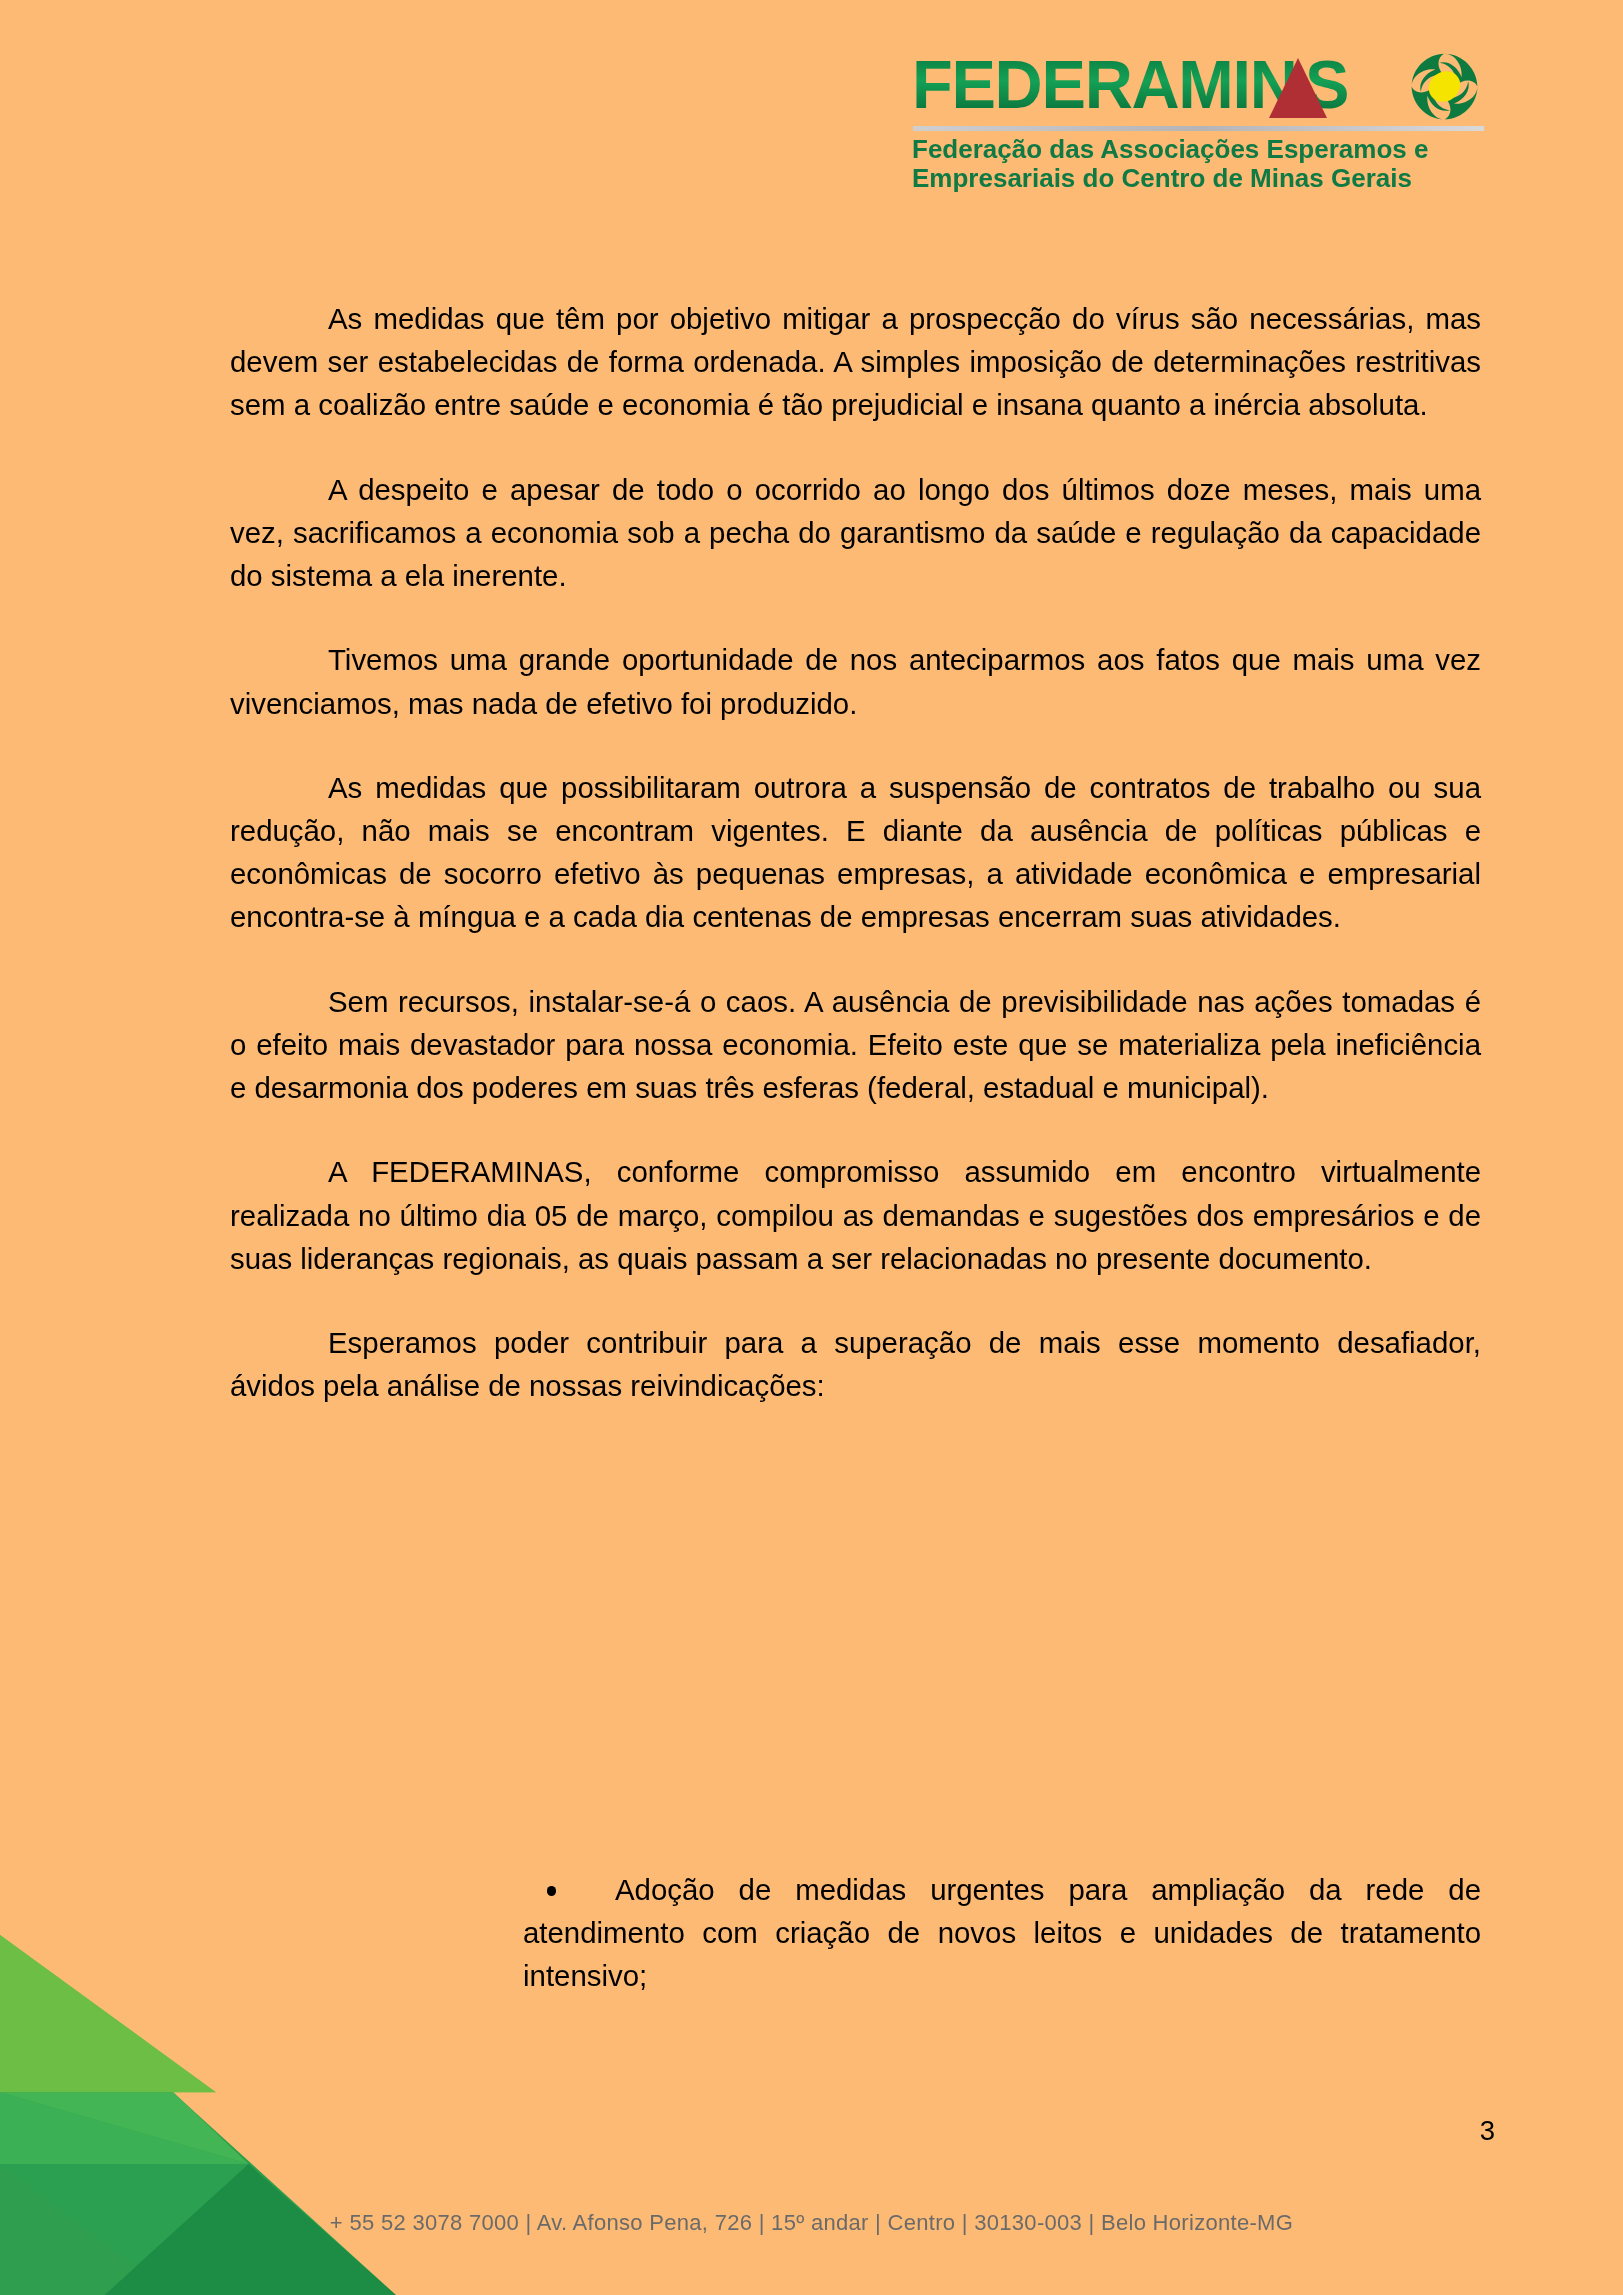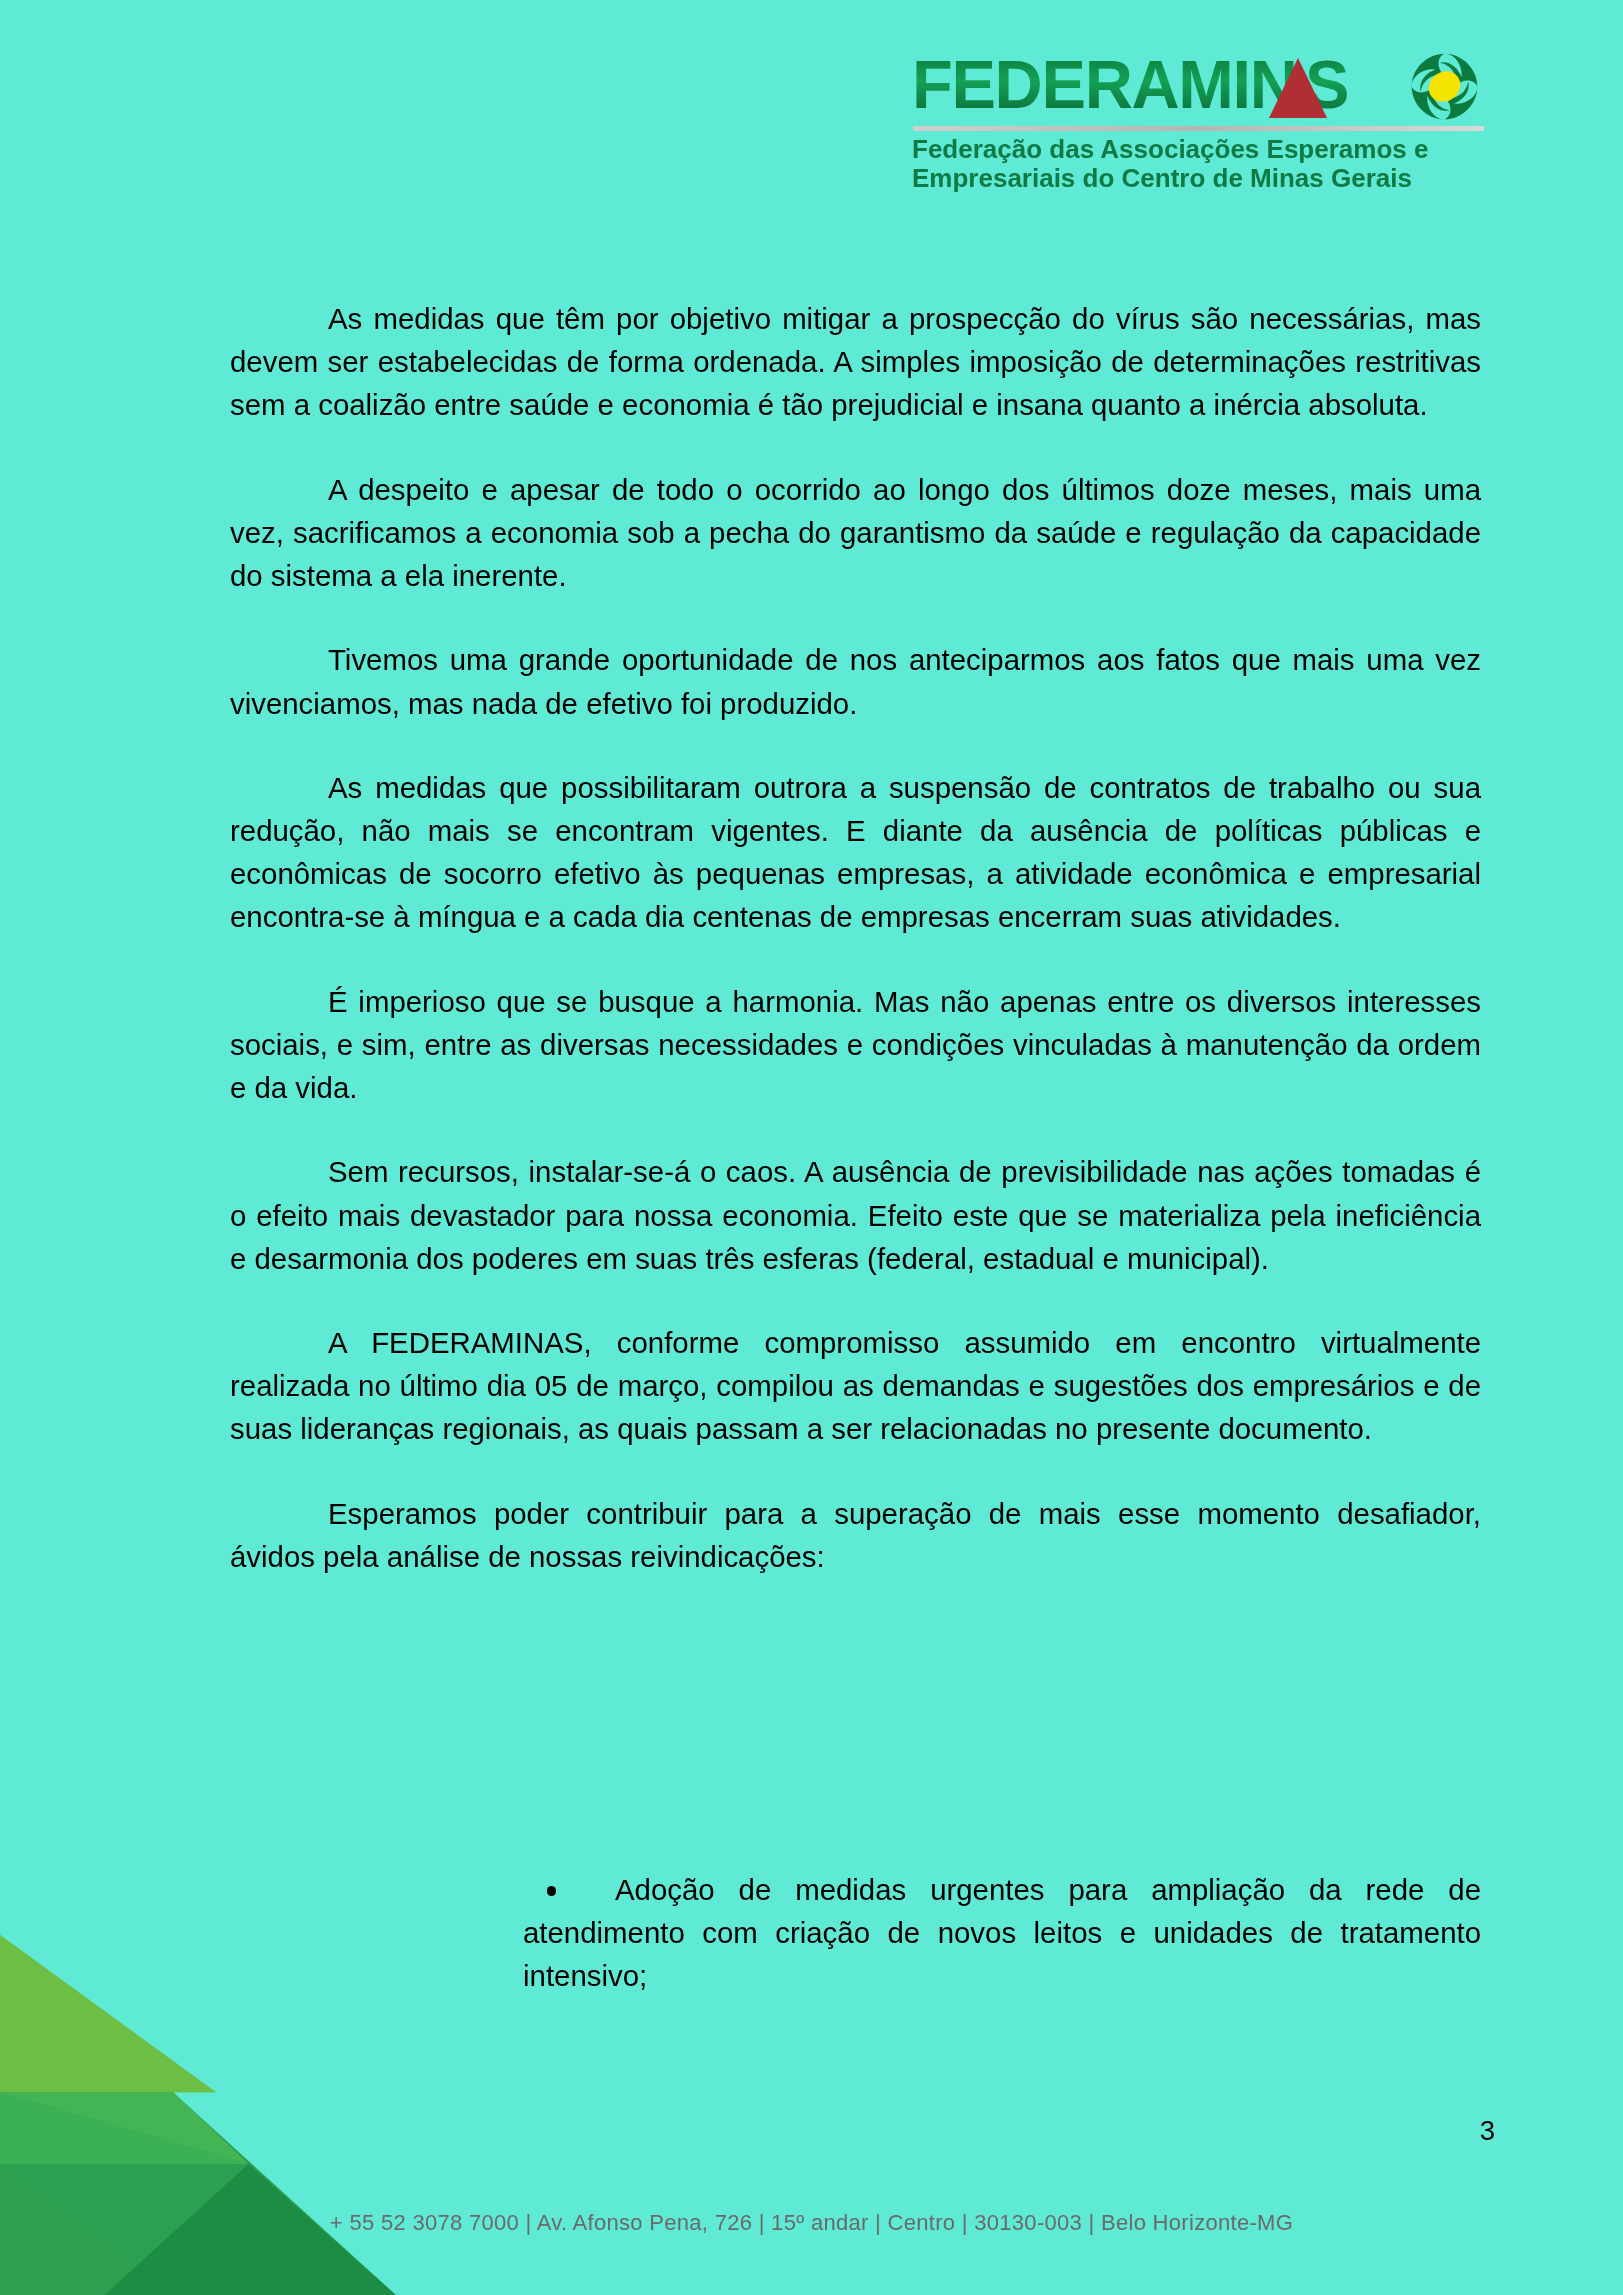--- a/index.html
+++ b/index.html
@@ -4,21 +4,21 @@
 <style>
   html, body {
     margin: 0;
     padding: 0;
     background: #ffffff;
   }
   .page {
     position: relative;
     width: 1623px;
     height: 2295px;
-    background: #5eead4;
+    background: #fdba74;
     overflow: hidden;
     font-family: "Liberation Sans", sans-serif;
   }
 
   
   .header {
     position: absolute;
     top: 47px;
     left: 0;
     width: 1623px;
@@ -211,21 +211,20 @@
       </div>
 
     </div>
   </div>
 
   <div class="content">
     <p class="para">As medidas que têm por objetivo mitigar a prospecção do vírus são necessárias, mas devem ser estabelecidas de forma ordenada. A simples imposição de determinações restritivas sem a coalizão entre saúde e economia é tão prejudicial e insana quanto a inércia absoluta.</p>
     <p class="para">A despeito e apesar de todo o ocorrido ao longo dos últimos doze meses, mais uma vez, sacrificamos a economia sob a pecha do garantismo da saúde e regulação da capacidade do sistema a ela inerente.</p>
     <p class="para">Tivemos uma grande oportunidade de nos anteciparmos aos fatos que mais uma vez vivenciamos, mas nada de efetivo foi produzido.</p>
     <p class="para">As medidas que possibilitaram outrora a suspensão de contratos de trabalho ou sua redução, não mais se encontram vigentes. E diante da ausência de políticas públicas e econômicas de socorro efetivo às pequenas empresas, a atividade econômica e empresarial encontra-se à míngua e a cada dia centenas de empresas encerram suas atividades.</p>
-    <p class="para">É imperioso que se busque a harmonia. Mas não apenas entre os diversos interesses sociais, e sim, entre as diversas necessidades e condições vinculadas à manutenção da ordem e da vida.</p>
     <p class="para">Sem recursos, instalar-se-á o caos. A ausência de previsibilidade nas ações tomadas é o efeito mais devastador para nossa economia. Efeito este que se materializa pela ineficiência e desarmonia dos poderes em suas três esferas (federal, estadual e municipal).</p>
     <p class="para">A FEDERAMINAS, conforme compromisso assumido em encontro virtualmente realizada no último dia 05 de março, compilou as demandas e sugestões dos empresários e de suas lideranças regionais, as quais passam a ser relacionadas no presente documento.</p>
     <p class="para last-gap">Esperamos poder contribuir para a superação de mais esse momento desafiador, ávidos pela análise de nossas reivindicações:</p>
   </div>
 
   <div class="bullets">
     <div class="bullet-item">
       <span class="bullet-dot"></span>
       <span>Adoção de medidas urgentes para ampliação da rede de atendimento com criação de novos leitos e unidades de tratamento intensivo;</span>
     </div>

